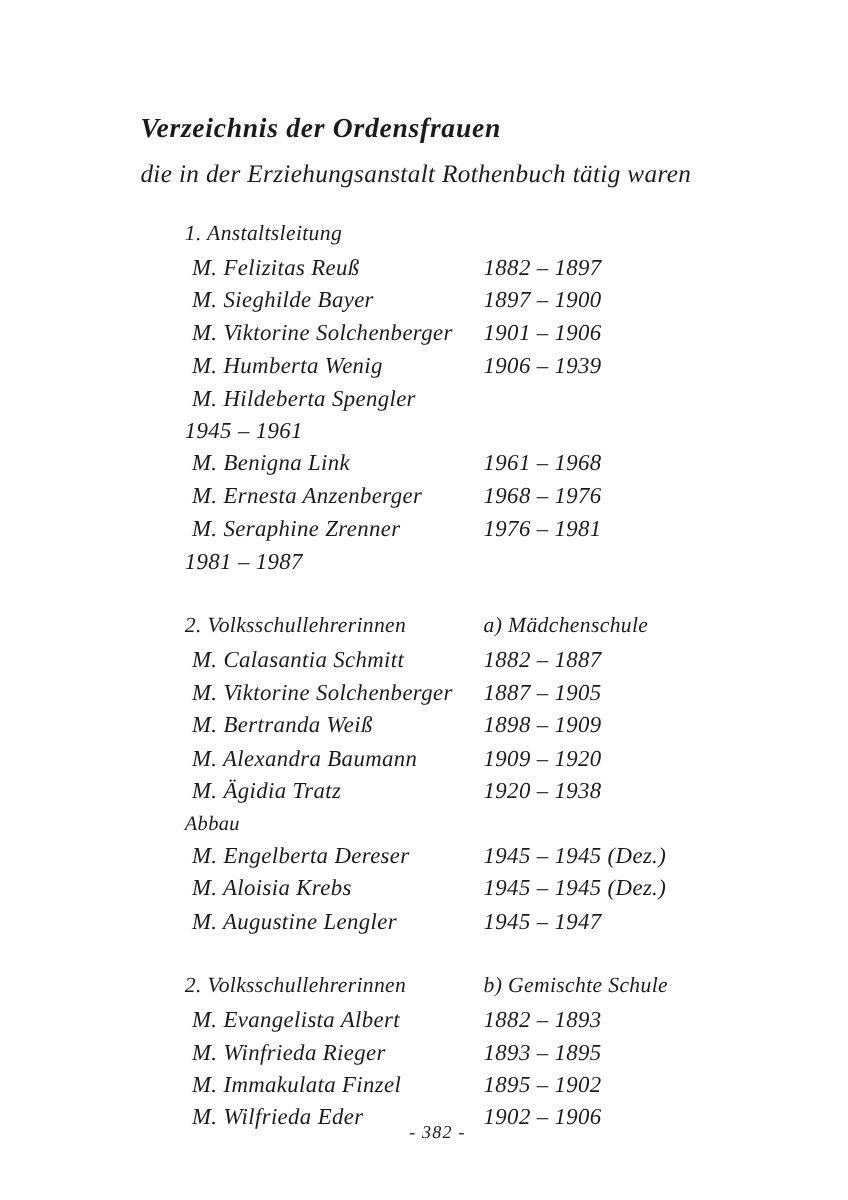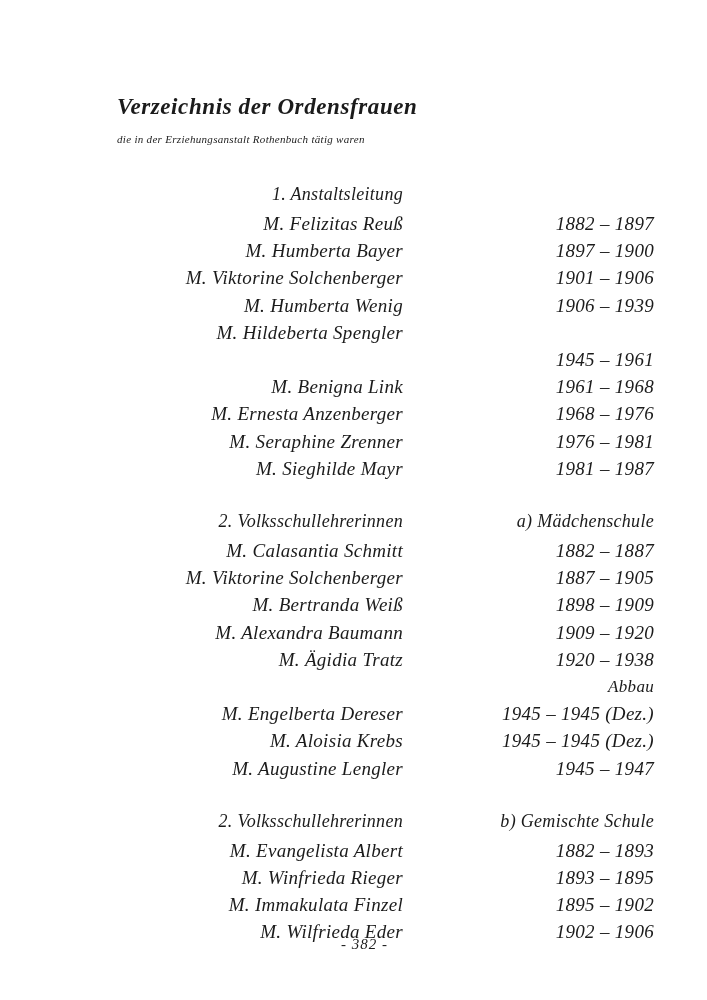--- a/index.html
+++ b/index.html
@@ -24,30 +24,29 @@
     top: 94px;
     font-size: 23px;
     font-weight: bold;
     letter-spacing: 0.6px;
     white-space: nowrap;
   }
   .doc-subtitle {
     position: absolute;
     left: 85px;
     top: 133px;
-    font-size: 11px;
+    font-size: 21px;
     letter-spacing: 0.3px;
     white-space: nowrap;
   }
   .sections {
     position: absolute;
     left: 122px;
     top: 180px;
     width: 500px;
-    text-align: right;
   }
   .section + .section {
     margin-top: 25px;
   }
   .section-heading {
     display: flex;
     font-size: 18px;
     line-height: 28px;
     letter-spacing: 0.3px;
     margin-bottom: 2px;
@@ -102,21 +101,21 @@
 
     <div class="section">
       <div class="section-heading">
         <span class="h-left">1. Anstaltsleitung</span>
       </div>
       <div class="row">
         <span class="name">M. Felizitas Reuß</span>
         <span class="years">1882 – 1897</span>
       </div>
       <div class="row">
-        <span class="name">M. Humberta Bayer</span>
+        <span class="name">M. Sieghilde Bayer</span>
         <span class="years">1897 – 1900</span>
       </div>
       <div class="row">
         <span class="name">M. Viktorine Solchenberger</span>
         <span class="years">1901 – 1906</span>
       </div>
       <div class="row">
         <span class="name">M. Humberta Wenig</span>
         <span class="years">1906 – 1939</span>
       </div>
@@ -132,21 +131,20 @@
       </div>
       <div class="row">
         <span class="name">M. Ernesta Anzenberger</span>
         <span class="years">1968 – 1976</span>
       </div>
       <div class="row">
         <span class="name">M. Seraphine Zrenner</span>
         <span class="years">1976 – 1981</span>
       </div>
       <div class="row">
-        <span class="name">M. Sieghilde Mayr</span>
         <span class="years">1981 – 1987</span>
       </div>
     </div>
 
     <div class="section">
       <div class="section-heading">
         <span class="h-left">2. Volksschullehrerinnen</span>
         <span class="h-right">a) Mädchenschule</span>
       </div>
       <div class="row">

